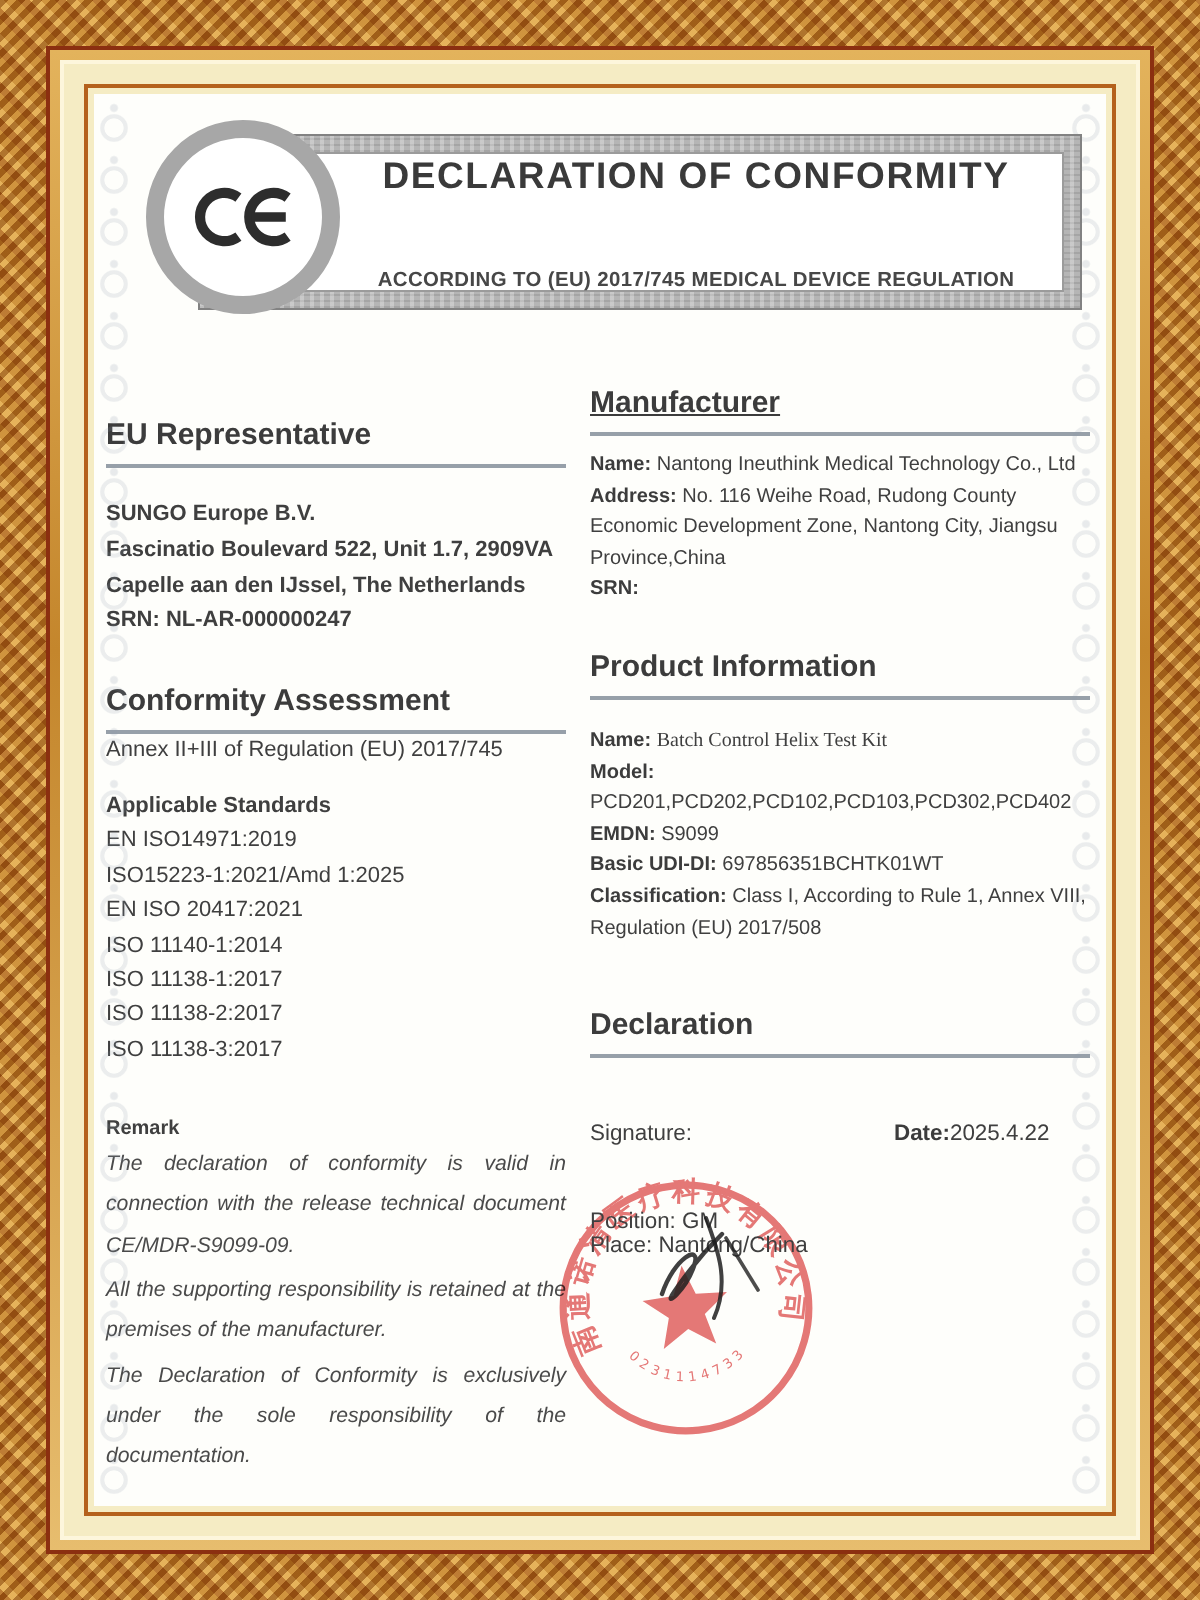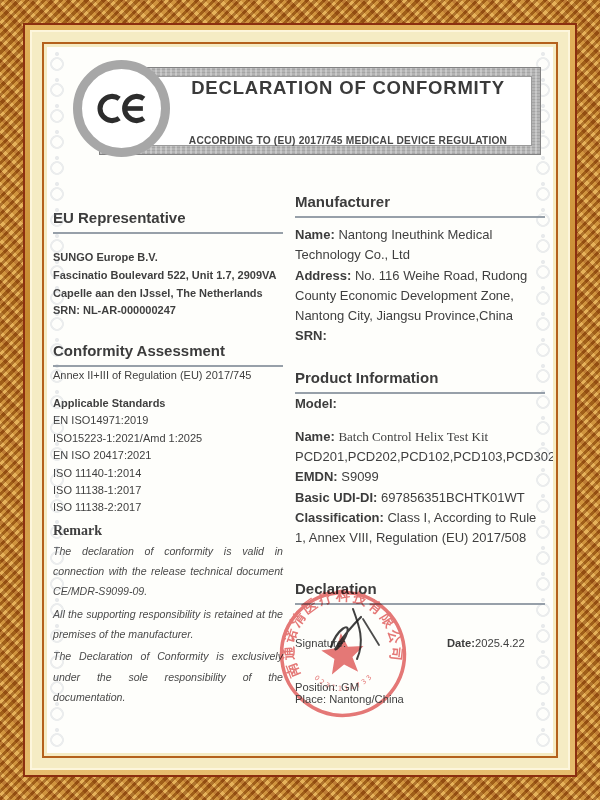--- a/index.html
+++ b/index.html
@@ -41,23 +41,23 @@
   
   .content{display:flex;gap:12px;padding:0 8px 0 6px;}
   .col-l{flex:0 0 230px;}
   .col-r{flex:1;min-width:0;}
   .sec-head{font-size:15px;font-weight:bold;color:#3c3c3c;
       border-bottom:2px solid #97a0a9;padding-bottom:6px;}
   .small{font-size:11px;line-height:1.6;}
   b{color:#3c3c3c;}
   .eu-lines div{font-size:11px;font-weight:bold;line-height:1.62;}
   .std-list div{font-size:11px;line-height:1.58;}
-  .remark-head{font-size:14px;font-weight:bold;margin-top:6px;font-family:Liberation Serif, serif;}
+  .remark-head{font-size:10px;font-weight:bold;margin-top:25px;}
   .remark p{font-size:10.6px;font-style:italic;line-height:1.92;text-align:justify;margin:2px 0 0 0;color:#4a4a4a;}
-  .row{font-size:13px;line-height:1.56;}
+  .row{font-size:10px;line-height:1.56;}
   .serif{font-family:"Liberation Serif",serif;}
   .decl-text{font-size:11.2px;line-height:1.78;margin-top:18px;}
   .signrow{display:flex;font-size:11.2px;margin-top:32px;position:relative;z-index:3;}
   .signrow .cell1{width:152px;}
   
   .stamp{position:absolute;left:229px;top:540px;width:134px;height:134px;z-index:2;
          mix-blend-mode:multiply;opacity:.82;transform:rotate(-6deg);pointer-events:none;}
   .sig{position:absolute;left:276px;top:556px;width:72px;height:64px;z-index:4;pointer-events:none;}
 </style>
 </head>
@@ -105,39 +105,40 @@
          <div class="sec-head" style="margin-top:22px;">Conformity Assessment</div>
          <div class="small">Annex II+III of Regulation (EU) 2017/745</div>
          <div class="small" style="margin-top:10px;font-weight:bold;">Applicable Standards</div>
          <div class="std-list">
                           <div>EN ISO14971:2019</div>
                           <div>ISO15223-1:2021/Amd 1:2025</div>
                           <div>EN ISO 20417:2021</div>
                           <div>ISO 11140-1:2014</div>
                           <div>ISO 11138-1:2017</div>
                           <div>ISO 11138-2:2017</div>
+                          <div>ISO 11138-3:2017</div>
                         </div>
 
          <div class="remark-head">Remark</div>
          <div class="remark">
                           <p>The declaration of conformity is valid in connection with the release technical document CE/MDR-S9099-09.</p>
                           <p>All the supporting responsibility is retained at the premises of the manufacturer.</p>
                           <p>The Declaration of Conformity is exclusively under the sole responsibility of the documentation.</p>
                         </div>
        </div>
 
        <div class="col-r">
-         <div class="sec-head" style="margin-top:32px;">Manufacturer</div>
+         <div class="sec-head" style="margin-top:32px;text-decoration:underline;">Manufacturer</div>
          <div class="row" style="margin-top:7px;"><b>Name:</b> <span>Nantong Ineuthink Medical Technology Co., Ltd</span></div>
          <div class="row"><b>Address:</b> <span>No. 116 Weihe Road, Rudong County Economic Development Zone, Nantong City, Jiangsu Province,China</span></div>
          <div class="row"><b>SRN:</b></div>
 
          <div class="sec-head" style="margin-top:22px;">Product Information</div>
+         <div class="row" style="margin-top:13px;"><b>Name:</b> <span class="serif">Batch Control Helix Test Kit</span></div>
          <div class="row"><b>Model:</b></div>
-         <div class="row" style="margin-top:13px;"><b>Name:</b> <span class="serif">Batch Control Helix Test Kit</span></div>
          <div class="row">PCD201,PCD202,PCD102,PCD103,PCD302,PCD402</div>
          <div class="row"><b>EMDN:</b> <span>S9099</span></div>
          <div class="row"><b>Basic UDI-DI:</b> <span>697856351BCHTK01WT</span></div>
          <div class="row"><b>Classification:</b> <span>Class I, According to Rule 1, Annex VIII, Regulation (EU) 2017/508</span></div>
 
          <div class="sec-head" style="margin-top:32px;">Declaration</div>
 
          <div class="signrow">
            <span class="cell1">Signature:</span>
            <span><b>Date:</b><span>2025.4.22</span></span>

